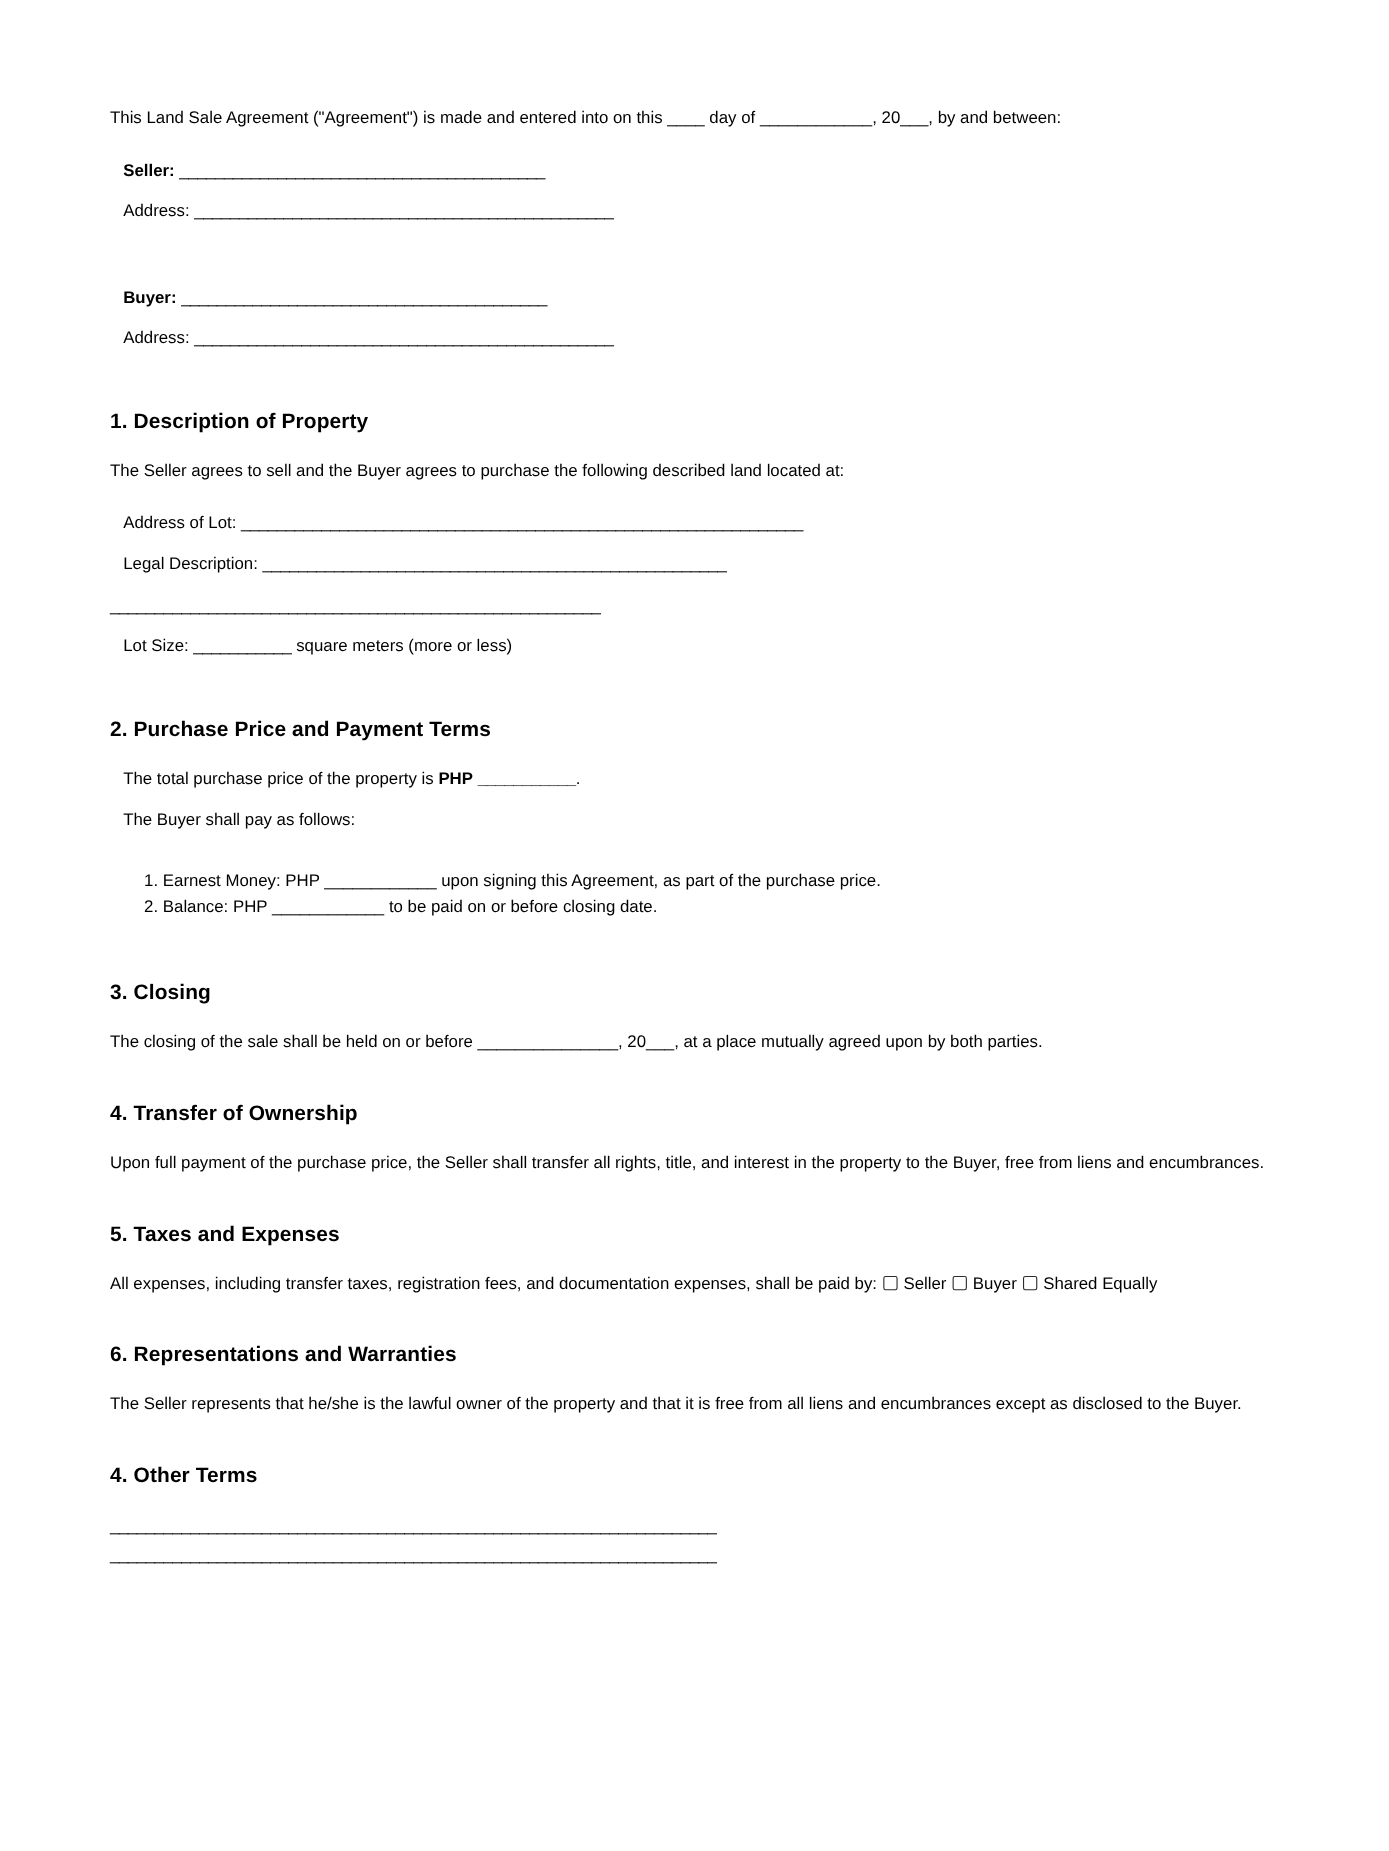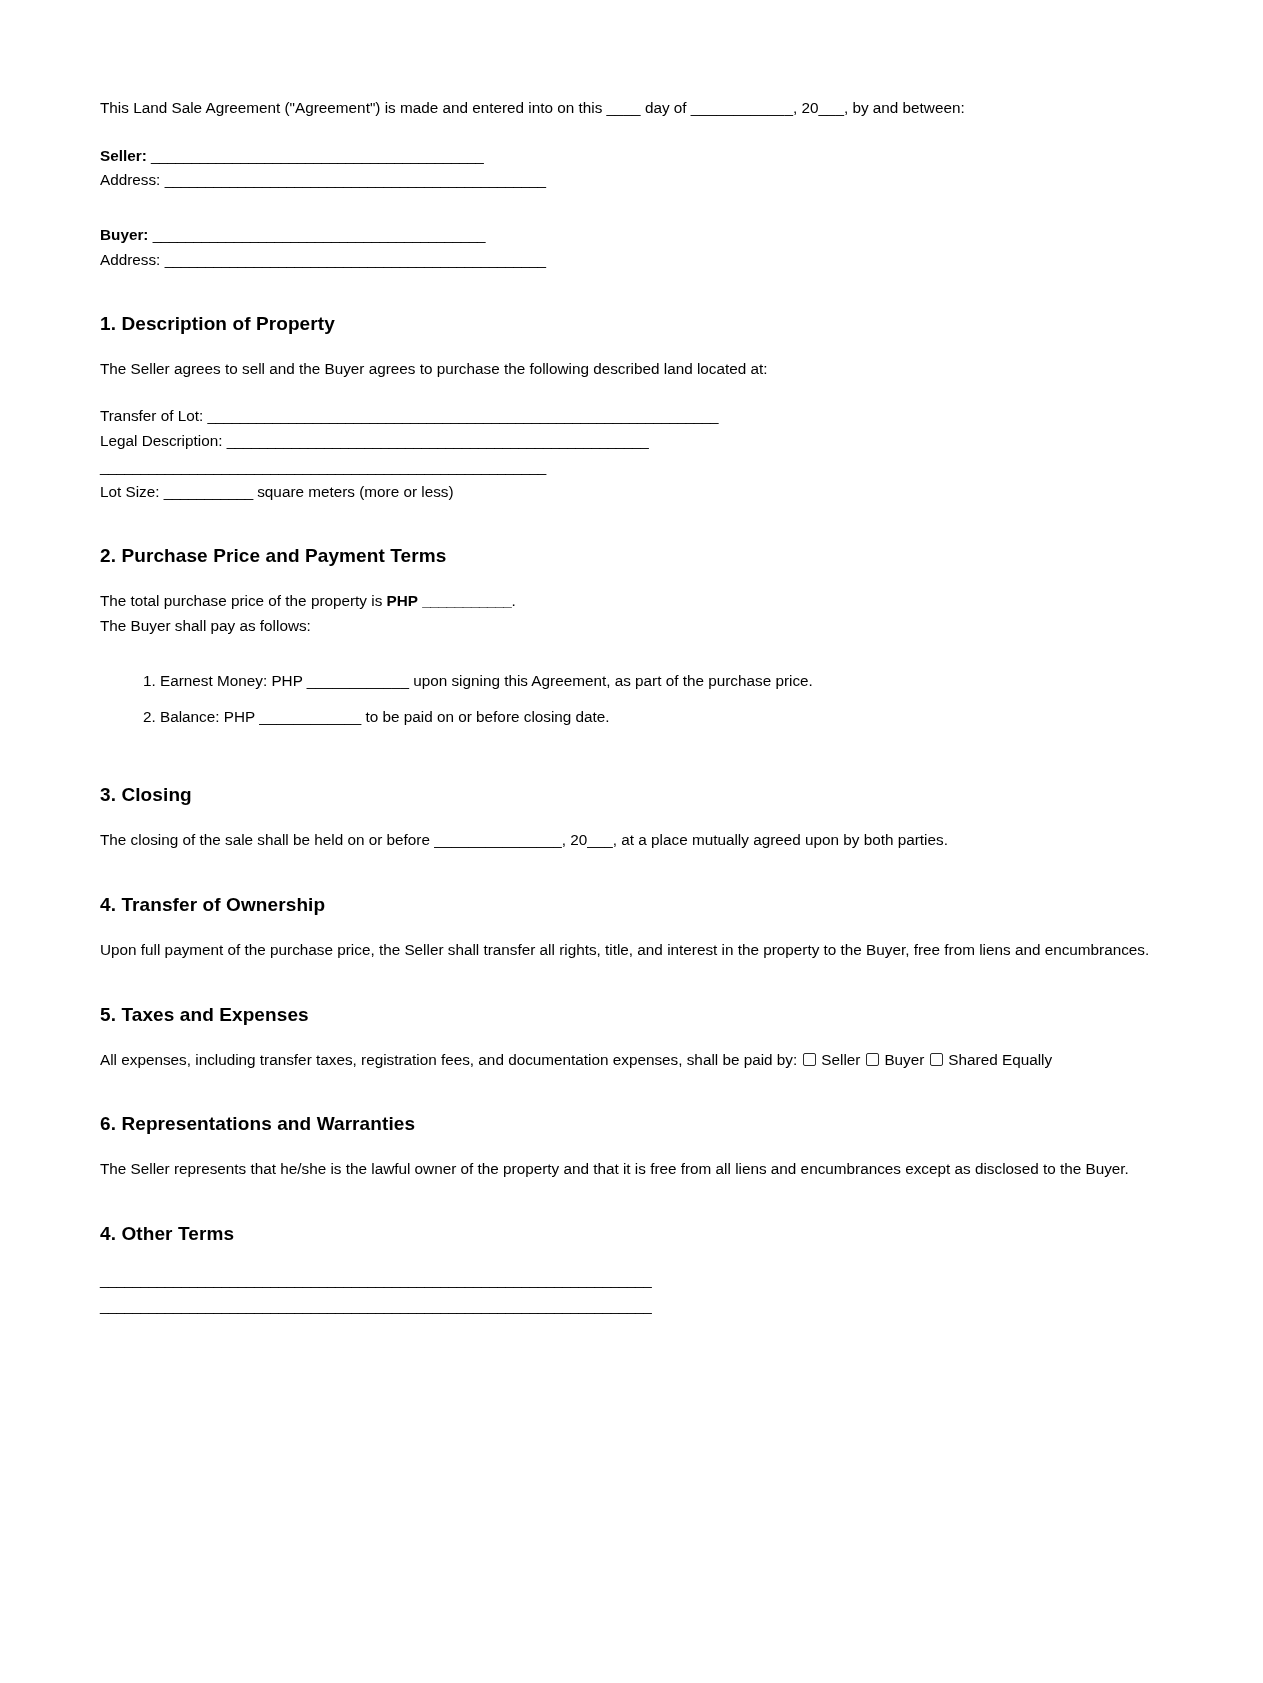--- a/index.html
+++ b/index.html
@@ -42,21 +42,21 @@
   .section-heading {
     font-size: 19px;
     font-weight: bold;
     margin: 0 0 22px 0;
     letter-spacing: 0.1px;
   }
 
   .field-line {
     font-size: 15.3px;
     line-height: 1.62;
-    margin: 0;
+    margin: 12px;
     white-space: nowrap;
   }
   .field-label-bold { font-weight: bold; }
 
   .blank {
     letter-spacing: -0.4px;
   }
   .blank-bold {
     font-weight: bold;
     letter-spacing: -0.4px;
@@ -66,21 +66,21 @@
   .gap-md { height: 30px; }
   .gap-lg { height: 40px; }
 
   ol.payment-list {
     margin: 0 0 24px 0;
     padding-left: 48px;
     font-size: 15.3px;
     line-height: 1.62;
   }
   ol.payment-list li {
-    margin: 12px;
+    margin: 0;
     padding: 0;
   }
 
   .checkbox-group { white-space: nowrap; margin-top: 12px; }
   .cbox {
     display: inline-block;
     width: 11px;
     height: 11px;
     border: 1.3px solid #2b2b2b;
     border-radius: 2px;
@@ -124,21 +124,21 @@
     <span>Address:</span>
     <span class="blank">_______________________________________________</span>
   </p>
 
   <div class="gap-lg"></div>
 
   <h2 class="section-heading">1. Description of Property</h2>
   <p class="body-text">The Seller agrees to sell and the Buyer agrees to purchase the following described land located at:</p>
 
   <p class="field-line">
-    <span>Transfer of Lot:</span>
+    <span>Address of Lot:</span>
     <span class="blank">_______________________________________________________________</span>
   </p>
   <p class="field-line">
     <span>Legal Description:</span>
     <span class="blank">____________________________________________________</span>
   </p>
   <p class="rule-line">_______________________________________________________</p>
   <p class="field-line">
     <span>Lot Size:</span>
     <span class="blank">___________</span>

